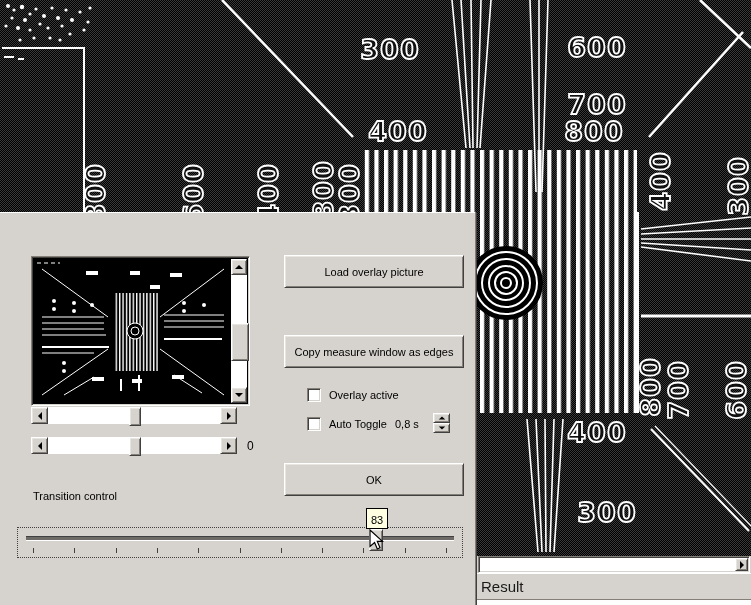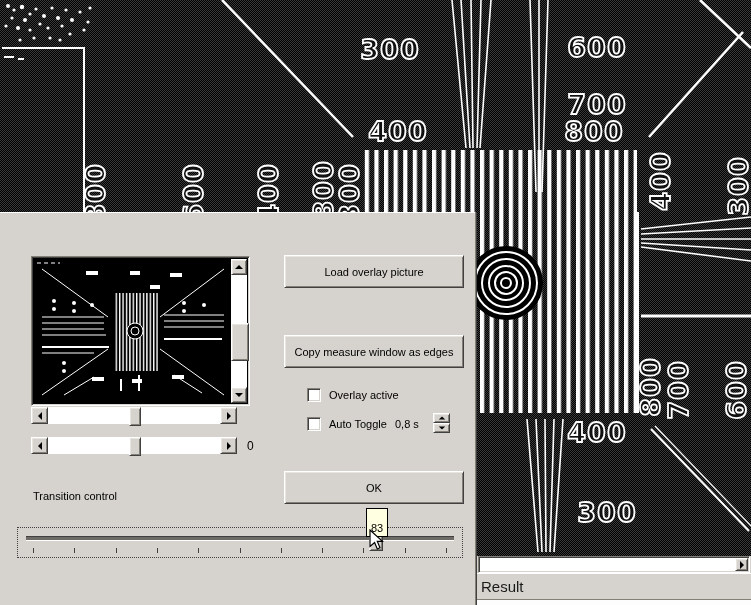--- a/index.html
+++ b/index.html
@@ -50,33 +50,33 @@
   #hsb1{top:195px;} #hsb2{top:225px;}
   .hsb .sb-btn{position:absolute;top:0;width:17px;height:17px;}
   .hsb .sb-btn.left{left:0;} .hsb .sb-btn.right{right:0;}
   .hsb-thumb{position:absolute;top:0;left:98px;width:10px;height:17px;}
   .zero-label{position:absolute;left:247px;top:227px;font-size:12px;}
 
   .btn{font-family:inherit;font-size:11px;color:#000;cursor:default;
        background:#d6d3ce;border:1px solid;border-color:#ffffff #404040 #404040 #ffffff;
        box-shadow:inset 1px 1px 0 #e8e5e0, inset -1px -1px 0 #848078;}
   #btn-load,#btn-add,#btn-copy,#btn-ok{position:absolute;left:259px;width:180px;height:33px;margin-left:25px;}
-  #btn-load{top:43px;} #btn-add{top:83px;} #btn-copy{top:123px;} #btn-ok{top:259px;}
+  #btn-load{top:43px;} #btn-add{top:83px;} #btn-copy{top:123px;} #btn-ok{top:251px;}
 
   .cb-row{position:absolute;left:259px;height:14px;display:flex;align-items:center;padding-left:48px;}
   #cb1{top:176px;} #cb2{top:205px;}
   .checkbox{width:12px;height:12px;display:inline-block;}
   .cb-label{margin-left:8px;font-size:11px;}
   .interval{position:absolute;left:395px;top:206px;font-size:11px;}
   .spinner{position:absolute;left:433px;top:201px;width:17px;height:20px;}
   .spinner .sb-btn{width:17px;height:10px;box-sizing:border-box;}
 
   .transition-label{position:absolute;left:33px;top:278px;font-size:11px;}
   .tooltip{position:absolute;left:366px;top:296px;background:#ffffe1;border:1px solid #000;
-           padding:13px 4px 2px 4px;font-size:11px;z-index:8;}
+           padding:5px 4px 2px 4px;font-size:11px;z-index:8;}
   .slider-zone{position:absolute;left:17px;top:315px;width:444px;height:29px;border:1px dotted #404040;}
   .slider-track{position:absolute;left:8px;right:8px;top:8px;height:3px;background:#6e6a66;
                 border-top:1px solid #404040;border-bottom:1px solid #ffffff;}
   .slider-thumb{position:absolute;left:351px;top:1px;width:12px;height:20px;}
   .ticks{position:absolute;left:0;top:20px;width:100%;height:6px;}
   .tick{position:absolute;top:0;width:1px;height:5px;background:#404040;}
 
   
   .result-panel{position:absolute;left:477px;top:556px;width:274px;height:49px;z-index:4;background:#d6d3ce;}
   .result-field{position:absolute;left:1px;top:0;width:272px;height:17px;box-sizing:border-box;}

